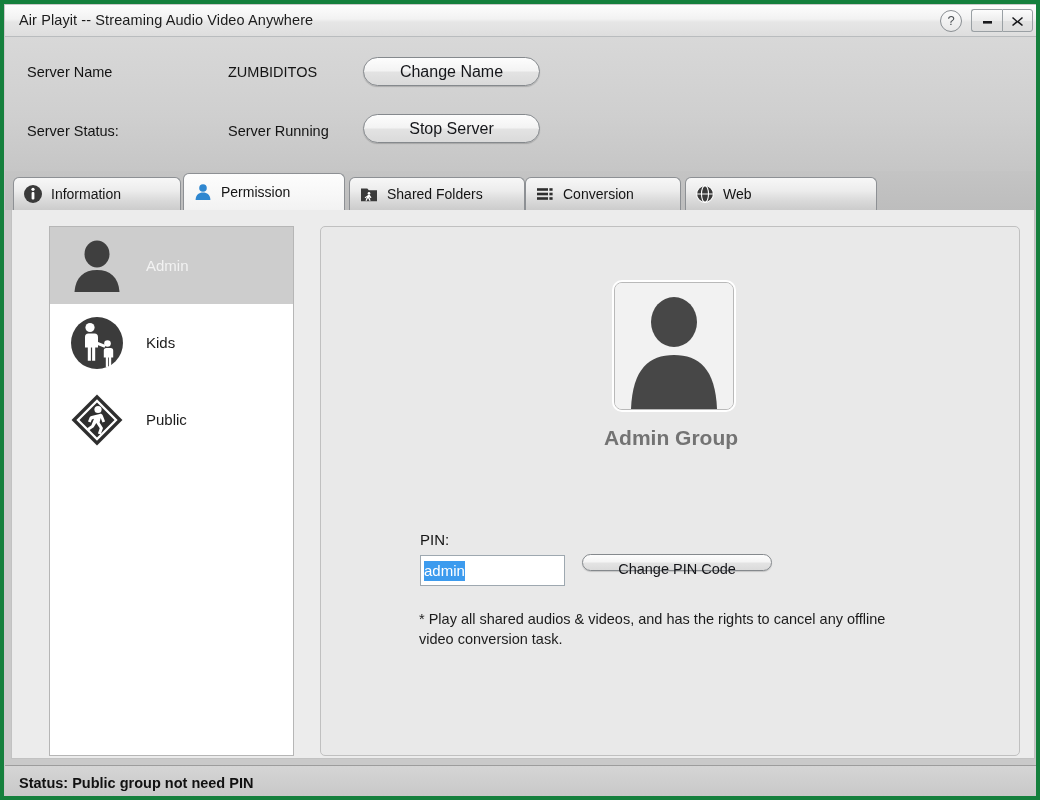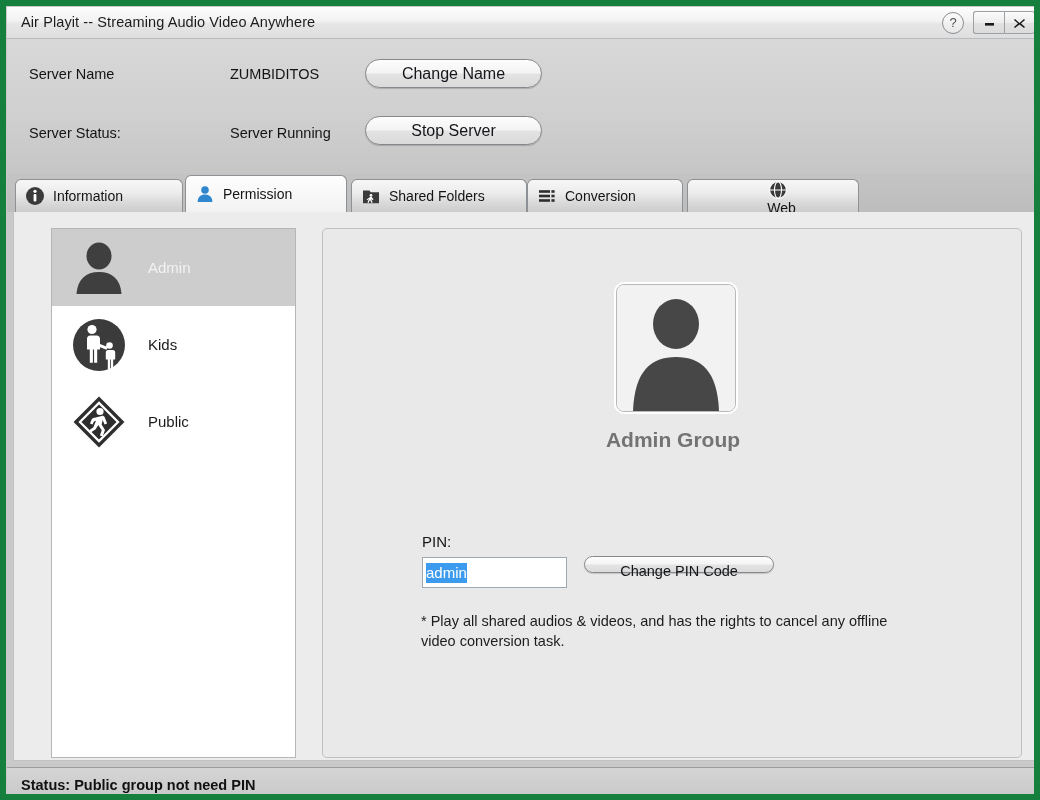--- a/index.html
+++ b/index.html
@@ -13,21 +13,21 @@
     background: #ffffff;
     overflow: hidden;
     -webkit-font-smoothing: antialiased;
   }
 
   #app {
     position: relative;
     width: 1040px;
     height: 800px;
     box-sizing: border-box;
-    border: 6px solid #15803d;
+    border: 4px solid #15803d;
     background: #c8c8c8;
     overflow: hidden;
   }
 
   
   .titlebar {
     position: absolute;
     left: 1px; top: 1px;
     width: 1036px;
     height: 32px;
@@ -368,21 +368,21 @@
         <rect x="2" y="4.2" width="11" height="2.6" fill="#2e2e2e"></rect>
         <rect x="14.4" y="4.2" width="3.2" height="2.6" fill="#2e2e2e"></rect>
         <rect x="2" y="8.7" width="11" height="2.6" fill="#2e2e2e"></rect>
         <rect x="14.4" y="8.7" width="3.2" height="2.6" fill="#2e2e2e"></rect>
         <rect x="2" y="13.2" width="11" height="2.6" fill="#2e2e2e"></rect>
         <rect x="14.4" y="13.2" width="3.2" height="2.6" fill="#2e2e2e"></rect>
       </svg>
       <span class="tab-label">Conversion</span>
     </div>
 
-    <div class="tab" style="left:680px; width:172px;flex-direction:column;">
+    <div class="tab" style="left:680px; width:192px;">
       <svg class="tab-icon" viewBox="0 0 20 20">
         <circle cx="10" cy="10" r="8.4" fill="#3a3a3a"></circle>
         <ellipse cx="10" cy="10" rx="3.5" ry="8.4" fill="none" stroke="#ffffff" stroke-width="1.1"></ellipse>
         <line x1="1.8" y1="10" x2="18.2" y2="10" stroke="#ffffff" stroke-width="1.1"></line>
         <circle cx="10" cy="10" r="8.4" fill="none" stroke="#ffffff" stroke-width="1.1"></circle>
       </svg>
       <span class="tab-label">Web</span>
     </div>
 
   </div>

